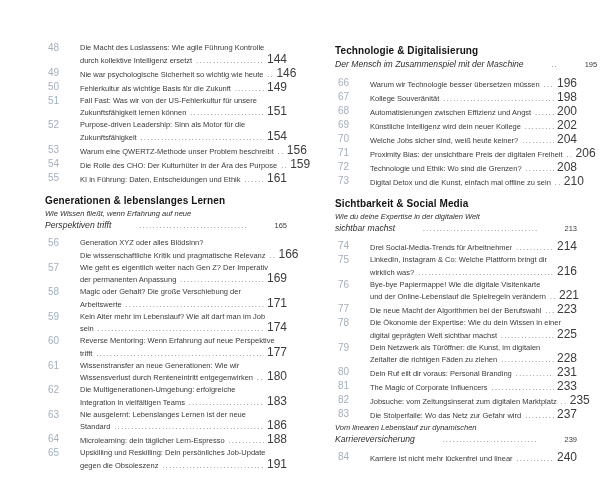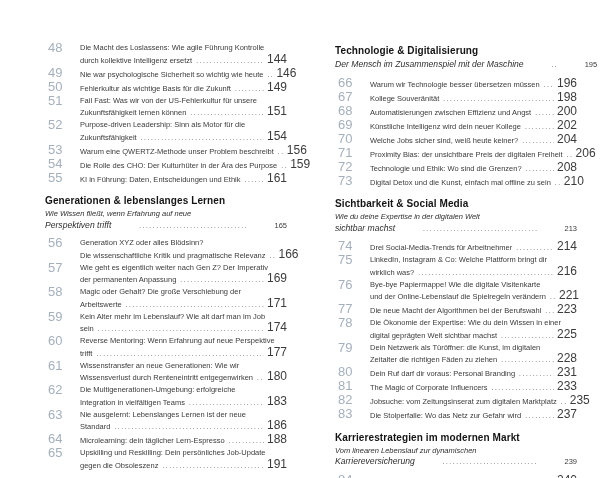--- a/index.html
+++ b/index.html
@@ -51,21 +51,21 @@
 
   .items { margin-top: 7px; }
 
   .entry {
     display: flex;
     margin-bottom: 1.5px;
   }
   .entry .num {
     flex: 0 0 35px;
     width: 35px;
-    font-size: 13px;
+    font-size: 10px;
     line-height: 10.5px;
     color: #a4b0bc;
     padding-left: 3px;
     box-sizing: border-box;
   }
   .entry .body {
     flex: 1 1 auto;
     min-width: 0;
   }
   .line {
@@ -481,21 +481,21 @@
                 <span class="txt">Zeitalter die richtigen Fäden zu ziehen</span>
                 <span class="leader"></span>
                 <span class="pageno">228</span>
               </div>
             </div>
           </div>
           <div class="entry">
             <span class="num">80</span>
             <div class="body">
               <div class="lastline">
-                <span class="txt">Dein Ruf darf dir voraus: Personal Branding</span>
+                <span class="txt">Dein Ruf eilt dir voraus: Personal Branding</span>
                 <span class="leader"></span>
                 <span class="pageno">231</span>
               </div>
             </div>
           </div>
           <div class="entry">
             <span class="num">81</span>
             <div class="body">
               <div class="lastline">
                 <span class="txt">The Magic of Corporate Influencers</span>
@@ -520,21 +520,20 @@
               <div class="lastline">
                 <span class="txt">Die Stolperfalle: Wo das Netz zur Gefahr wird</span>
                 <span class="leader"></span>
                 <span class="pageno">237</span>
               </div>
             </div>
           </div>
         </div>
       </section>
       <section class="toc-section">
-        <h2 class="heading">Karrierestrategien im modernen Markt</h2>
         <div class="subtitle">
           <div class="line">Vom linearen Lebenslauf zur dynamischen</div>
           <div class="lastline">
             <span class="txt">Karriereversicherung</span>
             <span class="leader"></span>
             <span class="pageno">239</span>
           </div>
         </div>
         <div class="items">
           <div class="entry">

